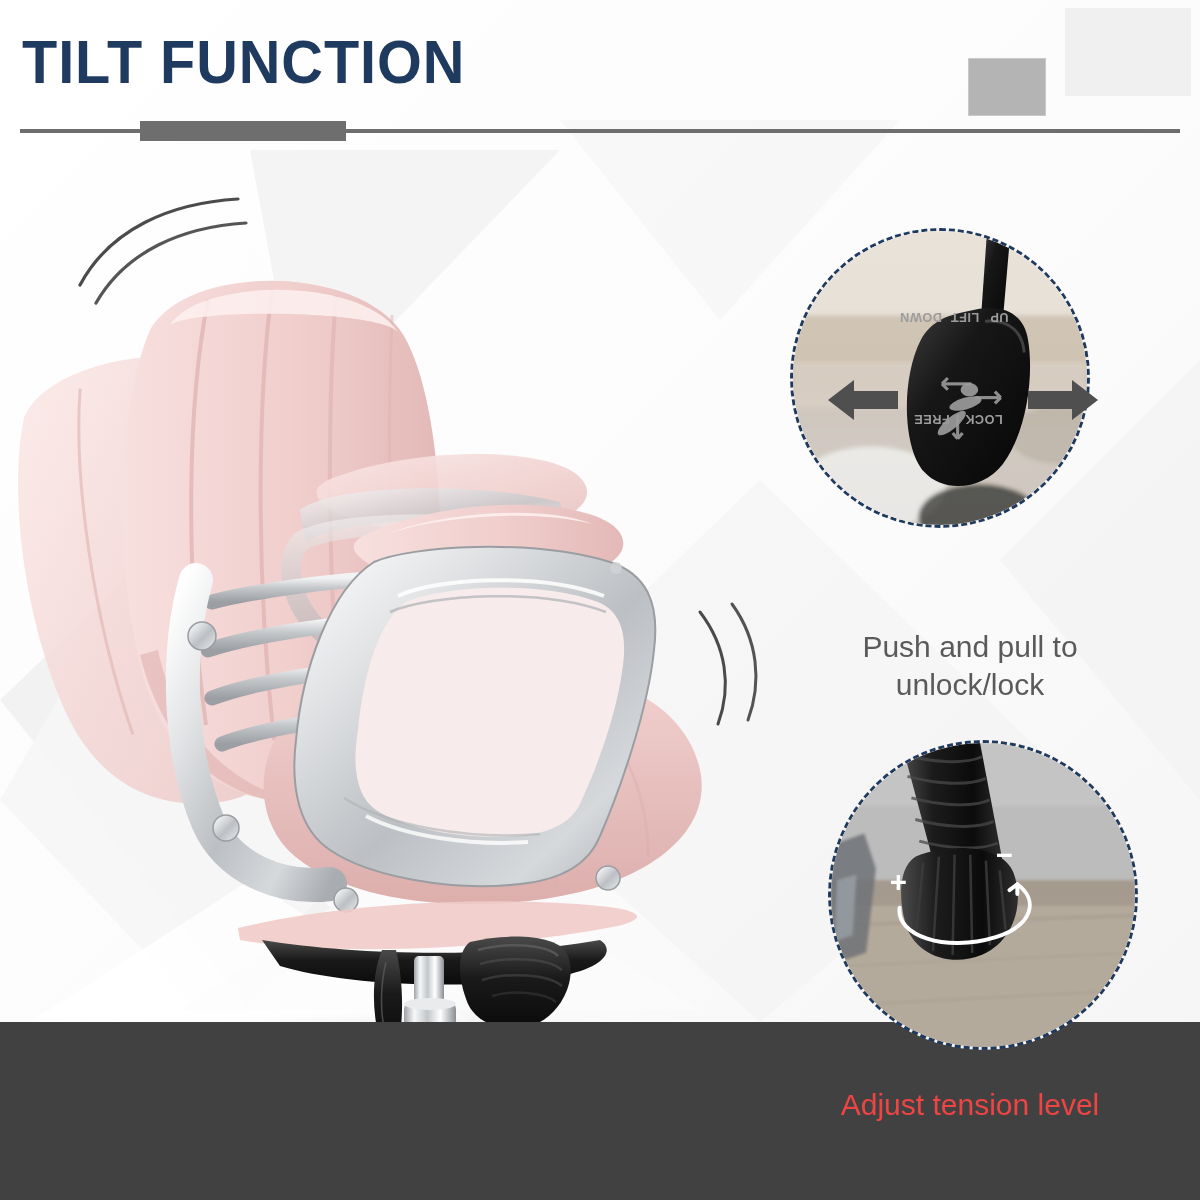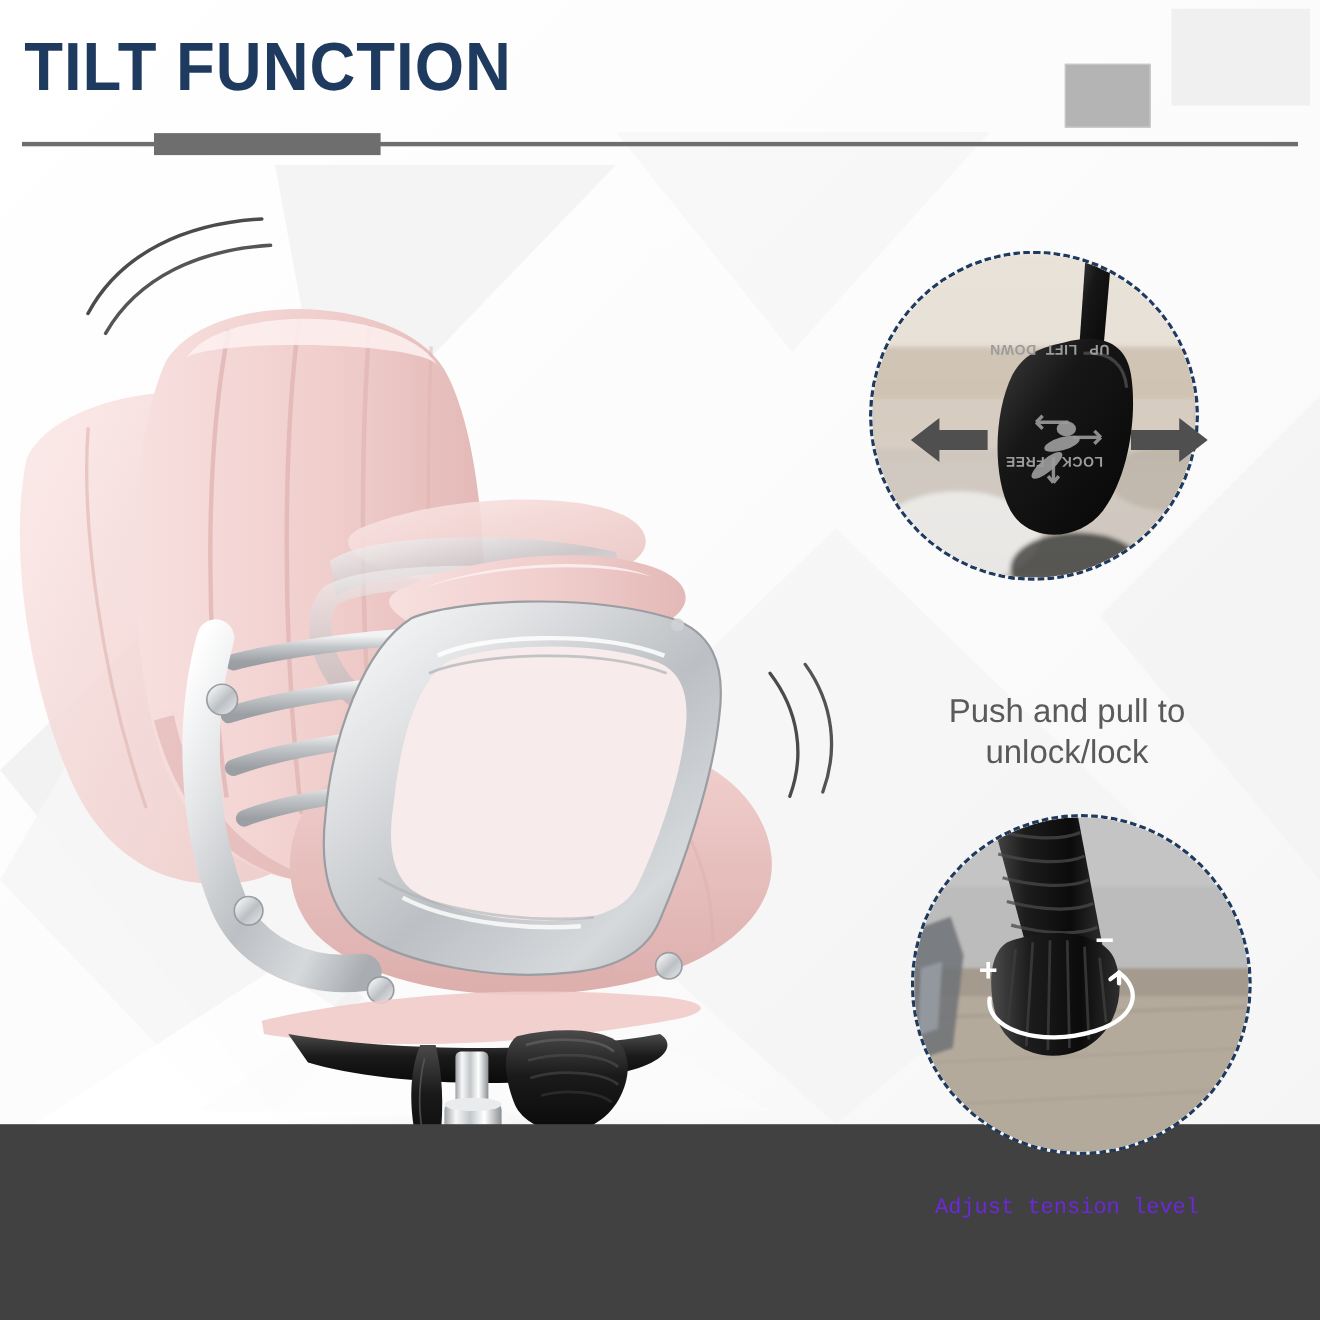--- a/index.html
+++ b/index.html
@@ -75,21 +75,21 @@
   .callout-caption {
     position:absolute;
     text-align:center;
     color:#5a5a5a;
     font-size:30px;
     line-height:1.28;
     font-family:"Liberation Sans", sans-serif;
     white-space:pre-line;
   }
   #caption-1 { left:760px; top:628px; width:420px; }
-  #caption-2 { left:740px; top:1086px; width:460px; color:#6d28d9; font-size:20px;font-family:Liberation Mono, monospace; }
+  #caption-2 { left:740px; top:1086px; width:460px; color:#ef4444; font-size:30px; }
 
   .arrow { position:absolute; }
   .arrow-left  { left:828px; top:378px; width:70px; height:44px; }
   .arrow-right { left:1028px; top:378px; width:70px; height:44px; }
 
   .motion-arcs { position:absolute; }
   #arcs-top  { left:70px;  top:195px; width:180px; height:110px; }
   #arcs-side { left:660px; top:600px; width:120px; height:130px; }
 </style>
 </head>

